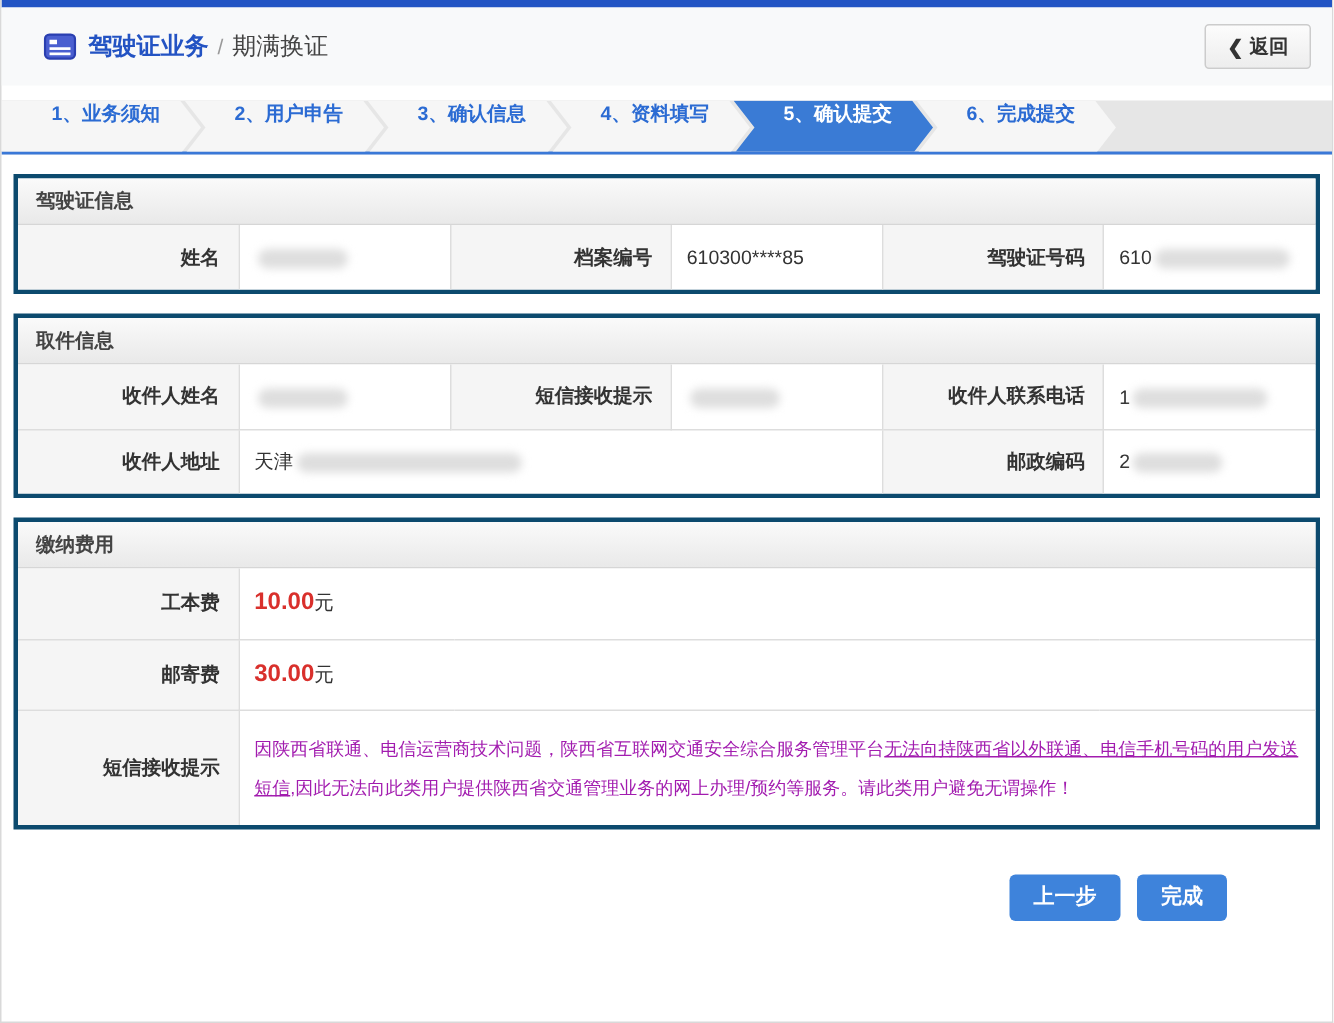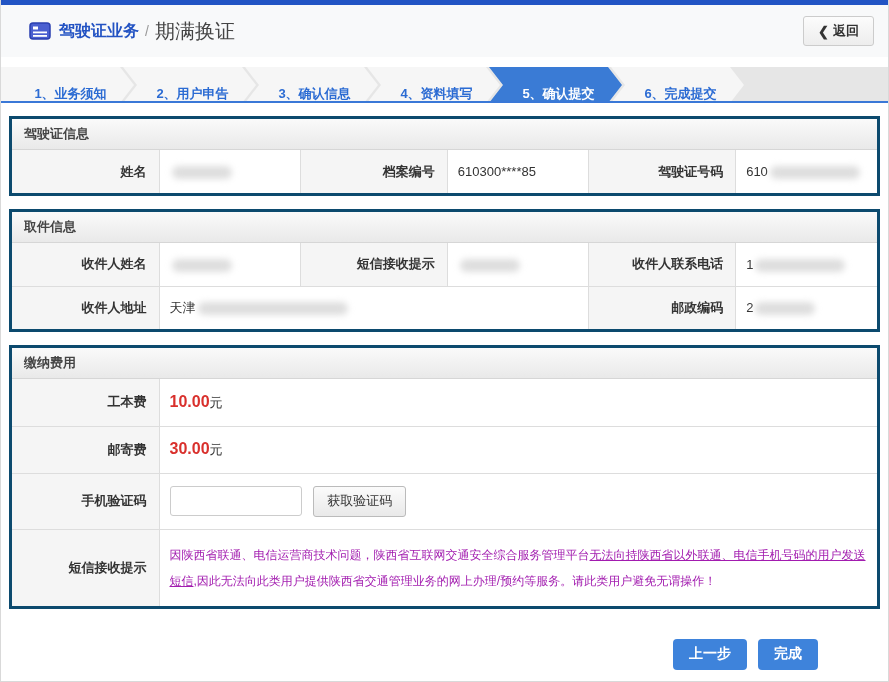--- a/index.html
+++ b/index.html
@@ -6,28 +6,28 @@
   html,body { background:#fff; }
   body { font-family:"Liberation Sans","DejaVu Sans",sans-serif; }
   .page { width:889px; height:682px; border:1px solid #d9d9d9; border-top:none; background:#fff; overflow:hidden; position:relative; }
   .topbar { height:5px; background:#2254c4; }
 
   
   .hdr { height:52px; background:#f8f9fa; display:flex; align-items:center; padding:0 14px 0 28px; }
   .hdr-icon { width:22px; height:18px; margin-right:8px; flex:none; }
   .hdr-title { font-size:16px; font-weight:bold; color:#2353c3; }
   .hdr-sep { font-size:14px; color:#999; margin:0 6px; }
-  .hdr-sub { font-size:20px; color:#444;font-family:Liberation Mono, monospace; }
+  .hdr-sub { font-size:16px; color:#444;font-family:Liberation Mono, monospace; }
   .hdr-spacer { flex:1; }
   .back-btn { display:inline-flex; align-items:center; gap:4px; height:30px; padding:0 14px; background:linear-gradient(#fcfcfc,#ededed); border:1px solid #ccc; border-radius:3px; font-size:13px; font-weight:bold; color:#333; cursor:pointer; }
   .back-btn .chev { font-size:13px; font-weight:bold; }
 
   
   .steps { margin-top:10px; height:36px; background:#e6e6e6; border-bottom:2px solid #3a78d7; display:flex; overflow:hidden; }
-  .step { flex:none; width:133px; height:36px; display:flex; align-items:flex-end; justify-content:center; background:#f6f6f6; color:#2b6bd3; font-size:13px; font-weight:bold; clip-path:polygon(14px 50%, 0 0, calc(100% - 14px) 0, 100% 50%, calc(100% - 14px) 100%, 0 100%); margin-right:-11px; }
+  .step { flex:none; width:133px; height:36px; display:flex; align-items:flex-start; justify-content:center; background:#f6f6f6; color:#2b6bd3; font-size:13px; font-weight:bold; clip-path:polygon(14px 50%, 0 0, calc(100% - 14px) 0, 100% 50%, calc(100% - 14px) 100%, 0 100%); margin-right:-11px; }
   .step:first-child { clip-path:polygon(0 0, calc(100% - 14px) 0, 100% 50%, calc(100% - 14px) 100%, 0 100%); }
   .step.active { background:#3a7bd5; color:#fff; }
   .step span { padding-left:6px; }
 
   
   .content { padding:0 8px; }
   .section { margin-top:13px; border:3px solid #0c4a6e; }
   .section-hd { height:31px; line-height:30px; padding-left:12px; background:linear-gradient(#fafafa,#e9e9e9); border-bottom:1px solid #d6d6d6; font-size:13px; font-weight:bold; color:#444; }
   table { width:100%; border-collapse:collapse; table-layout:fixed; }
   td { border:1px solid #ddd; font-size:13px; color:#333; }
@@ -152,27 +152,20 @@
             <span class="amount">10.00</span><span class="unit">元</span>
           </td>
         </tr>
         <tr>
           <td class="lbl">邮寄费</td>
           <td class="val" colspan="5">
             <span class="amount">30.00</span><span class="unit">元</span>
           </td>
         </tr>
         <tr>
-          <td class="lbl">手机验证码</td>
-          <td class="val" colspan="5">
-            <input class="captcha-input" type="text" value="" style="">
-            <button class="captcha-btn">获取验证码</button>
-          </td>
-        </tr>
-        <tr>
           <td class="lbl">短信接收提示</td>
           <td class="val sms-cell" colspan="5">
             <span class="sms-text">
               <span>因陕西省联通、电信运营商技术问题，陕西省互联网交通安全综合服务管理平台</span><span class="ul">无法向持陕西省以外联通、电信手机号码的用户发送短信</span><span>,因此无法向此类用户提供陕西省交通管理业务的网上办理/预约等服务。请此类用户避免无谓操作！</span>
             </span>
           </td>
         </tr>
       </tbody>
         </table>
     </div>

